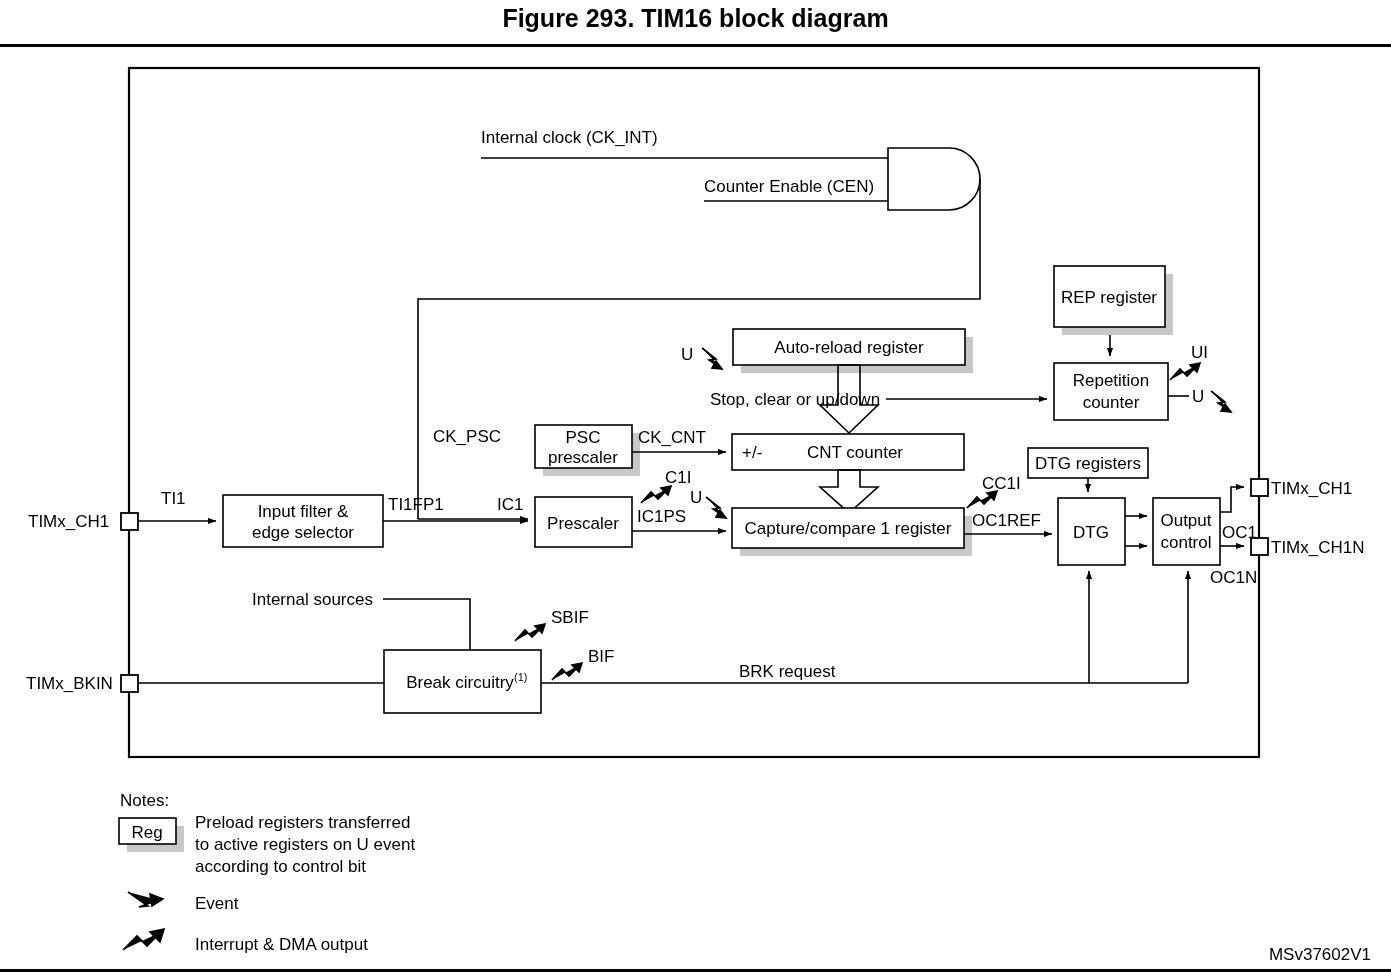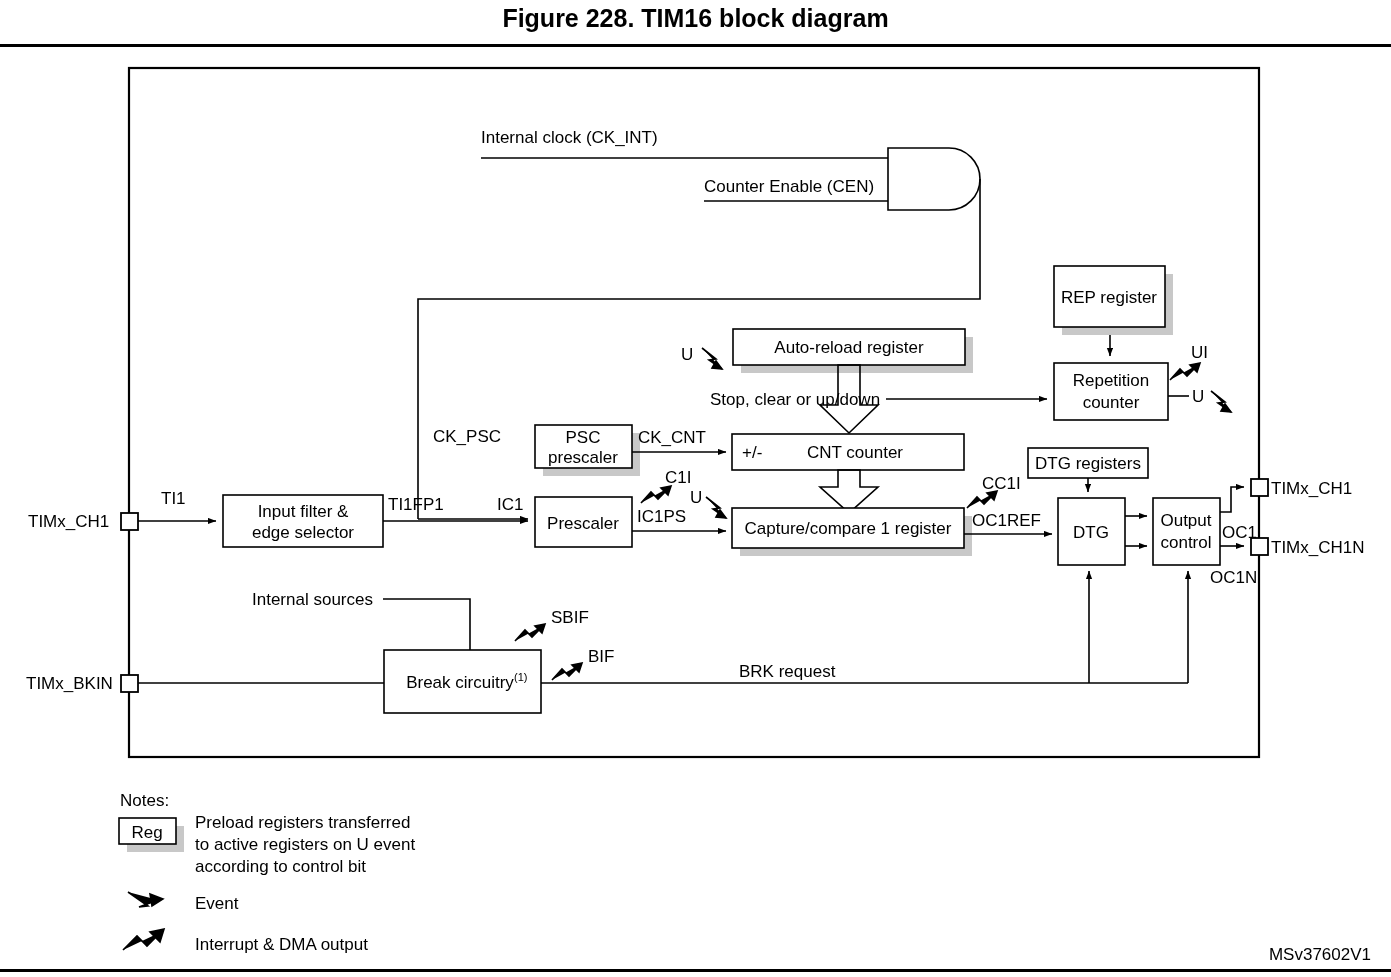--- a/index.html
+++ b/index.html
@@ -23,21 +23,21 @@
   .wire{stroke:#000000;stroke-width:1.6;fill:none;}
   .frame{stroke:#000000;stroke-width:2.2;fill:none;}
   .pin{fill:#ffffff;stroke:#000000;stroke-width:1.8;}
   .bolt{fill:#000;stroke:#000;stroke-width:1.6;}
 </style>
 </head>
 <body>
 
 <div id="page">
 
-  <div id="fig-title">Figure 228. TIM16 block diagram</div>
+  <div id="fig-title">Figure 293. TIM16 block diagram</div>
   <div id="title-rule"></div>
   <div id="bottom-rule"></div>
 
   <svg id="diagram" viewBox="0 0 1391 977">
     <defs>
       <marker id="ah" markerWidth="9" markerHeight="9" refX="8.2" refY="3.2" orient="auto" markerUnits="userSpaceOnUse">
         <path d="M0,0 L8.5,3.2 L0,6.4 z" fill="#000"></path>
       </marker>
     </defs>
 

